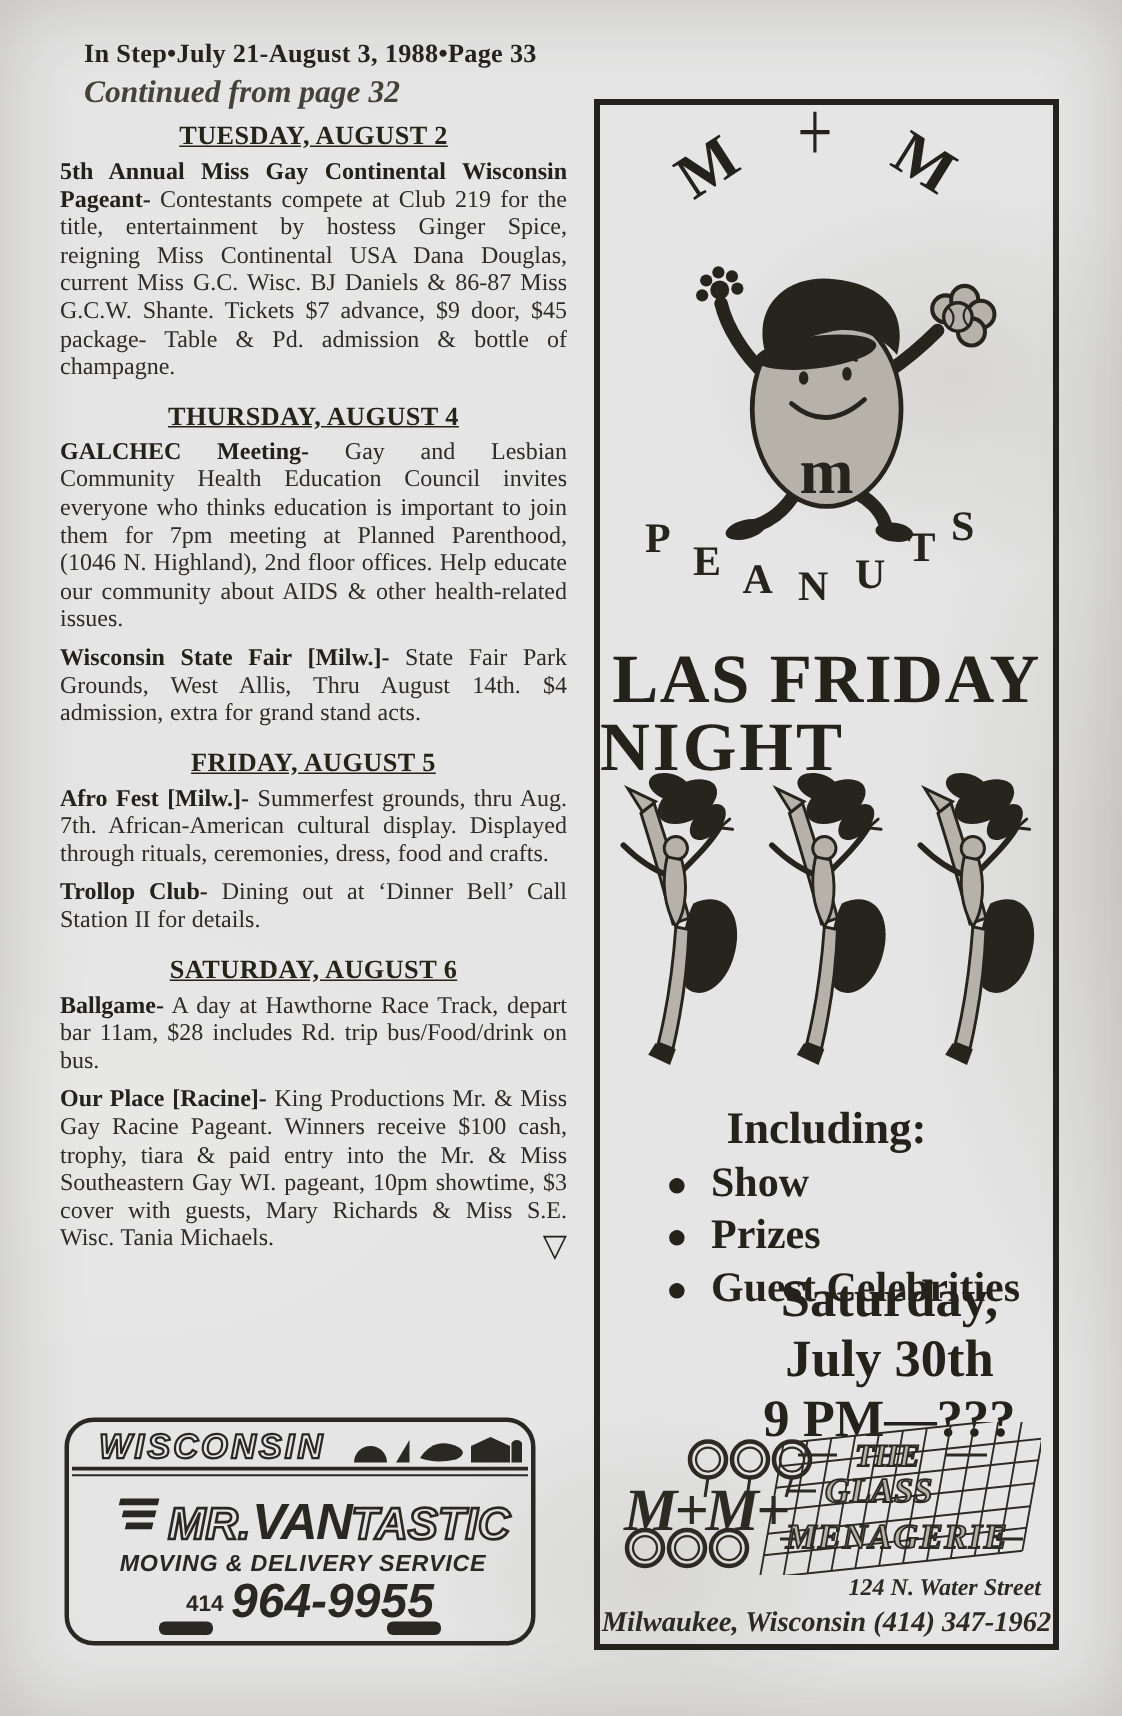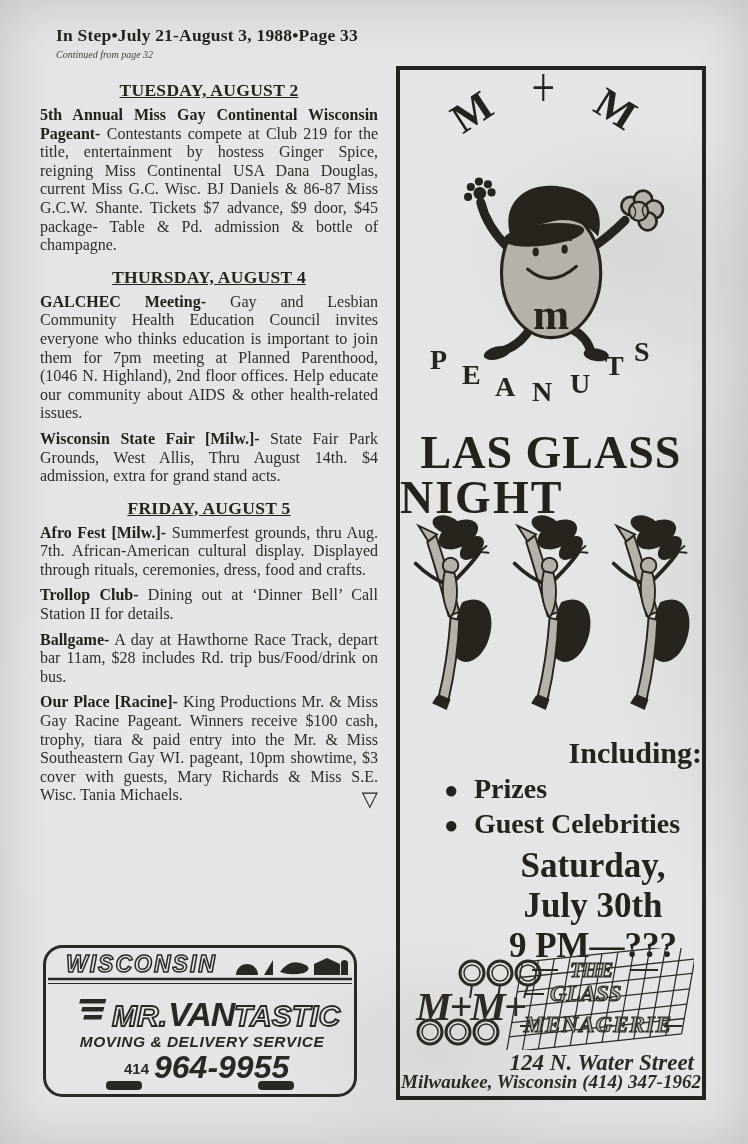--- a/index.html
+++ b/index.html
@@ -7,21 +7,21 @@
          font-family:"Liberation Serif",serif;color:#2b2923;
          box-shadow:inset 0 0 55px rgba(70,64,52,.22);}
   .grain{position:absolute;inset:0;pointer-events:none;
     background:
       radial-gradient(ellipse 300px 220px at 85% 22%, rgba(86,80,68,.10), transparent 60%),
       radial-gradient(ellipse 420px 300px at 12% 66%, rgba(255,255,248,.09), transparent 60%),
       radial-gradient(ellipse 260px 200px at 58% 92%, rgba(80,74,62,.09), transparent 60%),
       radial-gradient(ellipse 240px 160px at 30% 12%, rgba(255,255,248,.07), transparent 60%),
       radial-gradient(ellipse 200px 500px at 99% 50%, rgba(86,80,68,.10), transparent 70%);}
   .masthead{position:absolute;left:56px;top:25px;font-size:17.5px;font-weight:bold;letter-spacing:.2px;color:#25231d;}
-  .continued{position:absolute;left:56px;top:49px;font-style:italic;font-size:10px;color:#45423a;}
+  .continued{position:absolute;left:56px;top:49px;font-style:italic;font-size:21px;color:#45423a;font-weight:bold;}
   .col{position:absolute;left:40px;top:74px;width:338px;}
   .sec-h{margin:12px 0 5px;font-size:17.5px;font-weight:bold;text-align:center;letter-spacing:.3px;color:#262419;text-decoration:underline;}
   .sec-h.first{margin-top:6px;}
   .item{position:relative;margin:0 0 7px;font-size:16px;line-height:18.6px;text-align:justify;color:#2e2c25;word-spacing:.4px;}
   .item b{color:#23211a;}
   .endmark{position:absolute;right:0;bottom:-4px;font-size:21px;color:#23211a;}
 
   
   .vegas{position:absolute;left:396px;top:66px;width:310px;height:1034px;border:4px solid #23221c;box-sizing:border-box;}
   .mmL,.mmR{position:absolute;font-size:42px;font-weight:bold;color:#23221c;font-family:"Liberation Serif",serif;}
@@ -31,31 +31,31 @@
   .mascot{position:absolute;left:30px;top:80px;width:244px;height:212px;}
   .arc{position:absolute;left:0;top:262px;width:302px;height:72px;}
   .arc span{position:absolute;font-size:28px;font-weight:bold;color:#26241d;}
   .aP{left:30px;top:12px;} .aE{left:62px;top:27px;} .aA{left:95px;top:39px;}
   .aN{left:132px;top:44px;} .aU{left:170px;top:36px;} .aT{left:205px;top:18px;} .aS{left:234px;top:4px;}
   .present{position:absolute;left:0;top:332px;width:100%;text-align:center;font-size:27px;font-weight:bold;color:#24221b;}
   .t1{position:absolute;left:0;top:356px;width:100%;text-align:center;font-size:46px;font-weight:bold;letter-spacing:1px;color:#24221b;}
   .t2{position:absolute;left:0;top:401px;width:100%;text-align:left;font-size:46px;font-weight:bold;letter-spacing:2px;color:#24221b;}
   .girls{position:absolute;left:0;top:436px;width:100%;height:214px;display:flex;justify-content:center;gap:2px;}
   .girl{width:97px;height:212px;}
-  .incl{position:absolute;left:0;top:666px;width:100%;text-align:right;box-sizing:border-box;font-size:30px;font-weight:bold;color:#24221b;}
+  .incl{position:absolute;left:0;top:666px;width:100%;text-align:center;box-sizing:border-box;font-size:30px;font-weight:bold;color:#24221b;}
   .blist{position:absolute;left:44px;top:702px;}
   .brow{font-size:28px;font-weight:bold;line-height:33px;color:#24221b;white-space:nowrap;}
   .bdot{display:inline-block;width:30px;font-size:24px;}
   .when{position:absolute;left:0;top:776px;width:100%;text-align:center;padding-left:84px;box-sizing:border-box;
         font-size:35px;font-weight:bold;line-height:40px;color:#24221b;}
   .logos{position:absolute;left:0;top:878px;width:100%;height:100px;}
   .rings{position:absolute;left:14px;top:10px;width:138px;height:90px;}
   .glass{position:absolute;left:102px;top:0px;width:192px;height:102px;}
   .addr1{position:absolute;left:0;top:980px;width:100%;text-align:right;padding-right:8px;box-sizing:border-box;
-         font-style:italic;font-weight:bold;font-size:23px;color:#2c2a23;}
+         font-style:italic;font-weight:bold;font-size:16px;color:#2c2a23;}
   .addr2{position:absolute;left:0;top:1001px;width:100%;text-align:center;
          font-style:italic;font-weight:bold;font-size:19px;color:#2c2a23;}
 
   
   .plate{position:absolute;left:42px;top:944px;width:316px;height:154px;}
   .defs{position:absolute;width:0;height:0;overflow:hidden;}
   svg text{user-select:none;}
 </style>
 </head>
 <body>
@@ -92,20 +92,21 @@
     <p class="item"><b>5th Annual Miss Gay Continental Wisconsin Pageant-</b> <span>Contestants compete at Club 219 for the title, entertainment by hostess Ginger Spice, reigning Miss Continental USA Dana Douglas, current Miss G.C. Wisc. BJ Daniels &amp; 86-87 Miss G.C.W. Shante. Tickets $7 advance, $9 door, $45 package- Table &amp; Pd. admission &amp; bottle of champagne.</span></p>
 
     <h3 class="sec-h">THURSDAY, AUGUST 4</h3>
     <p class="item"><b>GALCHEC Meeting-</b> <span>Gay and Lesbian Community Health Education Council invites everyone who thinks education is important to join them for 7pm meeting at Planned Parenthood, (1046 N. Highland), 2nd floor offices. Help educate our community about AIDS &amp; other health-related issues.</span></p>
     <p class="item"><b>Wisconsin State Fair [Milw.]-</b> <span>State Fair Park Grounds, West Allis, Thru August 14th. $4 admission, extra for grand stand acts.</span></p>
 
     <h3 class="sec-h">FRIDAY, AUGUST 5</h3>
     <p class="item"><b>Afro Fest [Milw.]-</b> <span>Summerfest grounds, thru Aug. 7th. African-American cultural display. Displayed through rituals, ceremonies, dress, food and crafts.</span></p>
     <p class="item"><b>Trollop Club-</b> <span>Dining out at ‘Dinner Bell’ Call Station II for details.</span></p>
 
+    <h3 class="sec-h">SATURDAY, AUGUST 6</h3>
     <p class="item"><b>Ballgame-</b> <span>A day at Hawthorne Race Track, depart bar 11am, $28 includes Rd. trip bus/Food/drink on bus.</span></p>
     <p class="item"><b>Our Place [Racine]-</b> <span>King Productions Mr. &amp; Miss Gay Racine Pageant. Winners receive $100 cash, trophy, tiara &amp; paid entry into the Mr. &amp; Miss Southeastern Gay WI. pageant, 10pm showtime, $3 cover with guests, Mary Richards &amp; Miss S.E. Wisc. Tania Michaels.</span><span class="endmark">▽</span></p>
   </div>
 
   <div class="vegas">
     <span class="mmL">M</span>
     <span class="mmPlus">+</span>
     <span class="mmR">M</span>
 
     <svg class="mascot" viewBox="0 0 250 235">
@@ -144,37 +145,38 @@
     <div class="arc">
       <span class="aP">P</span>
       <span class="aE">E</span>
       <span class="aA">A</span>
       <span class="aN">N</span>
       <span class="aU">U</span>
       <span class="aT">T</span>
       <span class="aS">S</span>
     </div>
 
-    <div class="t1">LAS GLASS</div>
+    <div class="t1">LAS FRIDAY</div>
     <div class="t2">NIGHT</div>
 
     <div class="girls">
       <svg class="girl" viewBox="0 0 100 212">
           <use href="#girl"></use>
         </svg>
       <svg class="girl" viewBox="0 0 100 212">
           <use href="#girl"></use>
         </svg>
       <svg class="girl" viewBox="0 0 100 212">
           <use href="#girl"></use>
         </svg>
     </div>
 
     <div class="incl">Including:</div>
     <div class="blist">
+      <div class="brow"><span class="bdot">●</span><span>Show</span></div>
       <div class="brow"><span class="bdot">●</span><span>Prizes</span></div>
       <div class="brow"><span class="bdot">●</span><span>Guest Celebrities</span></div>
     </div>
 
     <div class="when">
       <div>Saturday,</div>
       <div>July 30th</div>
       <div>9 PM—???</div>
     </div>
 

